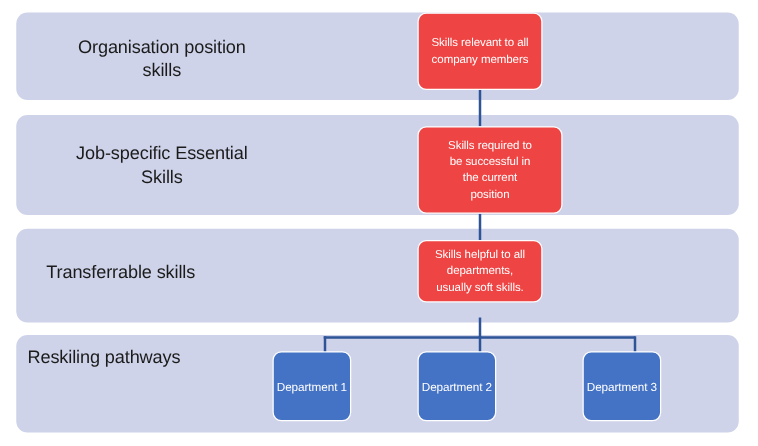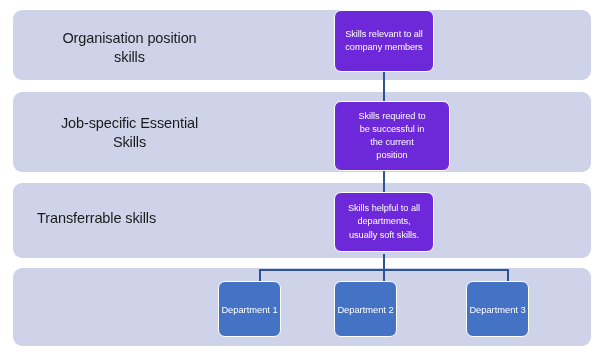--- a/index.html
+++ b/index.html
@@ -64,21 +64,21 @@
     line-height: 1.3;
     margin-top: 4px;
     padding-left: 2px;
     white-space: pre-line;
     letter-spacing: -0.1px;
   }
 
   
   .blue-box {
     position: absolute;
-    background: #6d28d9;
+    background: #ef4444;
     border: 1.5px solid #ffffff;
     border-radius: 7px;
     color: #ffffff;
     display: flex;
     align-items: center;
     justify-content: center;
     text-align: center;
     font-size: 9.2px;
     line-height: 1.42;
     box-sizing: border-box;
@@ -138,39 +138,40 @@
 
   <div class="band-label" id="label-1">Organisation position
 skills</div>
 
   <div class="band-label" id="label-3">Transferrable skills</div>
 
   <div class="band-label" id="label-2">Job-specific Essential
 Skills</div>
 
   <div id="label-4-wrap">
+    <div id="label-4-title">Reskiling pathways</div>
   </div>
 
   <div class="connector v-line" id="conn-org-job"></div>
   <div class="connector v-line" id="conn-job-transfer"></div>
   <div class="connector v-line" id="conn-transfer-bus"></div>
   <div class="connector h-line" id="bus-horizontal"></div>
   <div class="connector v-line" id="drop-1"></div>
   <div class="connector v-line" id="drop-2"></div>
   <div class="connector v-line" id="drop-3"></div>
 
   <div class="blue-box" id="box-org">Skills relevant to all
 company members</div>
 
   <div class="blue-box" id="box-job">Skills required to
 be successful in
 the current
 position</div>
 
-  <div class="blue-box" id="box-transferrable" style="left:334px; top:192px; width:100px; height:60px;">Skills helpful to all
+  <div class="blue-box" id="box-transferrable" style="left:334px; top:192px; width:100px; height:50px;">Skills helpful to all
 departments,
 usually soft skills.</div>
 
   <div class="dept-box" id="dept-1">Department 1</div>
 
   <div class="dept-box" id="dept-2">Department 2</div>
 
   <div class="dept-box" id="dept-3">Department 3</div>
 
 </div>

